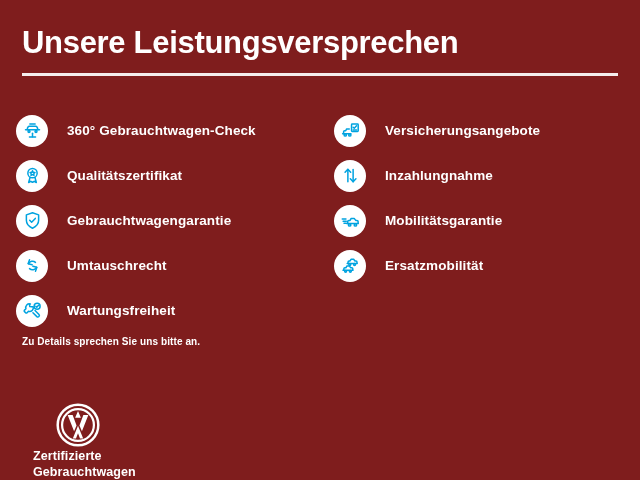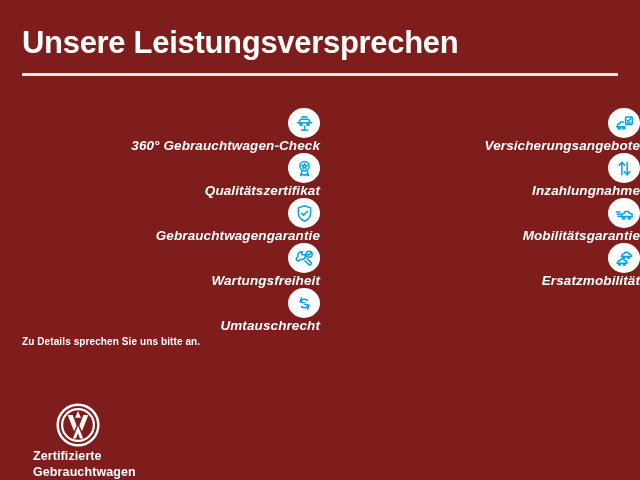--- a/index.html
+++ b/index.html
@@ -59,24 +59,23 @@
   }
   .col {
     width: 320px;
     box-sizing: border-box;
   }
   .col-left  { padding-left: 16px; }
   .col-right { padding-left: 14px; }
 
   .feature {
     display: flex;
-    flex-direction: column;
-    align-items: flex-end;
+    flex-direction: row;
+    align-items: center;
     height: 45px;
-    font-style: italic;
   }
   .badge {
     width: 32px;
     height: 32px;
     min-width: 32px;
     border-radius: 50%;
     background: #ffffff;
     display: flex;
     align-items: center;
     justify-content: center;
@@ -187,39 +186,39 @@
             <path d="M12 3.2l7 2.4v6.1c0 4.2-3 7.3-7 9.1-4-1.8-7-4.9-7-9.1V5.6z"></path>
             <path d="M8.8 11.8l2.2 2.2 4.2-4.4"></path>
           </svg>
         </span>
         <span class="feature-label">Gebrauchtwagengarantie</span>
       </div>
 
       <div class="feature">
         <span class="badge">
           <svg viewBox="0 0 24 24">
+            <path d="M15.4 8.4A5.2 5.2 0 007.3 9.9"></path>
+            <path d="M8.6 5.4L7 9.9l4.6 1.2"></path>
+            <path d="M8.6 15.6a5.2 5.2 0 008.1-1.5"></path>
+            <path d="M15.4 18.6L17 14.1l-4.6-1.2"></path>
+          </svg>
+        </span>
+        <span class="feature-label">Umtauschrecht</span>
+      </div>
+
+      <div class="feature">
+        <span class="badge">
+          <svg viewBox="0 0 24 24">
             <path d="M9.6 4.6a4.2 4.2 0 00-5.1 5.4l-1.6 1.6a1.2 1.2 0 000 1.7l1.2 1.2a1.2 1.2 0 001.7 0l1.6-1.6a4.2 4.2 0 005.4-5.1L11 7.8 8.9 7.5 8.6 5.4z"></path>
             <path d="M12.5 14.5l4.5 4.5a1.7 1.7 0 002.4-2.4l-4.5-4.5"></path>
             <circle cx="17.3" cy="7.2" r="3.4"></circle>
             <path d="M15.8 7.2l1.1 1.1 2-2.2"></path>
           </svg>
         </span>
         <span class="feature-label">Wartungsfreiheit</span>
-      </div>
-
-      <div class="feature">
-        <span class="badge">
-          <svg viewBox="0 0 24 24">
-            <path d="M15.4 8.4A5.2 5.2 0 007.3 9.9"></path>
-            <path d="M8.6 5.4L7 9.9l4.6 1.2"></path>
-            <path d="M8.6 15.6a5.2 5.2 0 008.1-1.5"></path>
-            <path d="M15.4 18.6L17 14.1l-4.6-1.2"></path>
-          </svg>
-        </span>
-        <span class="feature-label">Umtauschrecht</span>
       </div>
 
     </div>
 
     <div class="col col-right">
 
 
       <div class="feature">
         <span class="badge">
           <svg viewBox="0 0 24 24">

